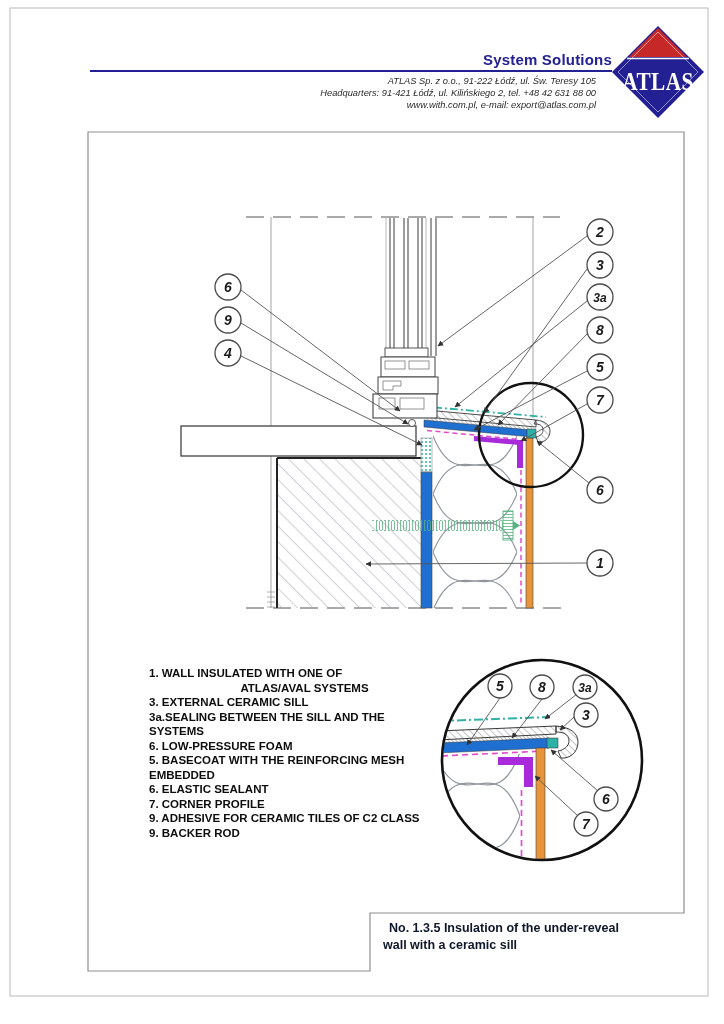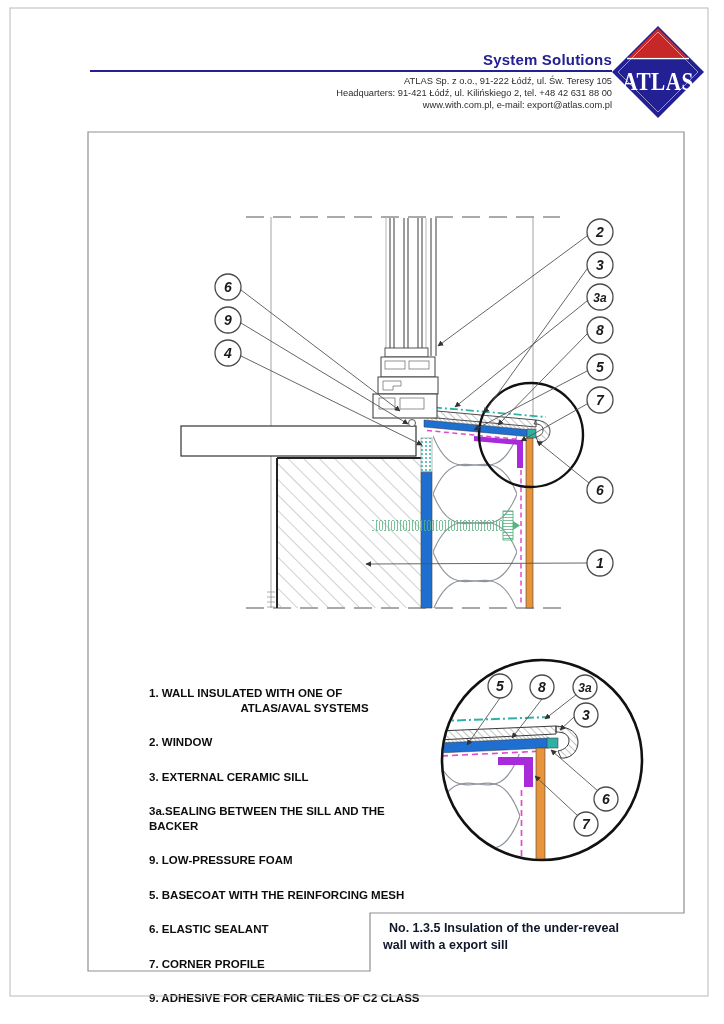--- a/index.html
+++ b/index.html
@@ -3,25 +3,25 @@
 <meta charset="utf-8">
 <style>
   html,body{margin:0;padding:0;background:#ffffff;}
   #page{position:relative;width:724px;height:1024px;background:#fff;overflow:hidden;
         font-family:"Liberation Sans",sans-serif;color:#111;}
   svg{position:absolute;left:0;top:0;}
   .abs{position:absolute;}
   
   .brand{right:112px;top:51px;font-size:15px;font-weight:bold;color:#232094;letter-spacing:.2px;}
   .rule{left:90px;top:70px;width:522px;height:2px;background:#232094;}
-  .addr{right:112px;top:76px;text-align:right;font-size:9.3px;line-height:11.8px;color:#2b2b2b;}
+  .addr{right:128px;top:76px;text-align:right;font-size:9.3px;line-height:11.8px;color:#2b2b2b;font-style:italic;}
   
   .legend{left:149px;top:666px;width:300px;}
   .lg{font-weight:bold;font-size:11.5px;line-height:14.5px;color:#0d0d0d;white-space:nowrap;}
-  .item{margin-top:20px;}
+  .item{margin-top:0;}
   .ind{padding-left:11px;text-align:center;}
   
   .titleblock{left:383px;top:920px;width:296px;font-weight:bold;font-size:12.5px;line-height:16.5px;color:#0f172a;}
   .titleblock .l1{padding-left:6px;}
   
   text.co{font-family:"Liberation Sans",sans-serif;font-size:14px;font-weight:bold;font-style:italic;fill:#1a1a1a;text-anchor:middle;}
   text.co.small{font-size:12px;}
   text.logo{font-family:"Liberation Serif",serif;font-weight:bold;font-size:25px;fill:#ffffff;text-anchor:middle;letter-spacing:.5px;}
 </style>
 </head>
@@ -33,35 +33,35 @@
   <div class="abs rule"></div>
   <div class="abs addr">
     <div>ATLAS Sp. z o.o.,  91-222 Łódź, ul. Św. Teresy 105</div>
     <div>Headquarters: 91-421 Łódź, ul. Kilińskiego 2,  tel. +48 42 631 88 00</div>
     <div>www.with.com.pl,   e-mail: export@atlas.com.pl</div>
   </div>
 
   <div class="abs legend">
     <div class="lg item">1. WALL INSULATED WITH ONE OF</div>
     <div class="lg ind">ATLAS/AVAL SYSTEMS</div>
-    <div class="lg item">2. WINDOW</div>
     <div class="lg item">3. EXTERNAL CERAMIC SILL</div>
     <div class="lg item">3a.SEALING BETWEEN THE SILL AND THE</div>
-    <div class="lg">BACKER</div>
-    <div class="lg item">9. LOW-PRESSURE FOAM</div>
+    <div class="lg">SYSTEMS</div>
+    <div class="lg item">6. LOW-PRESSURE FOAM</div>
     <div class="lg item">5. BASECOAT WITH THE REINFORCING MESH</div>
+    <div class="lg">EMBEDDED</div>
     <div class="lg item">6. ELASTIC SEALANT</div>
     <div class="lg item">7. CORNER PROFILE</div>
     <div class="lg item">9. ADHESIVE FOR CERAMIC TILES OF C2 CLASS</div>
     <div class="lg item">9. BACKER ROD</div>
   </div>
 
   <div class="abs titleblock">
     <div class="l1">No. 1.3.5 Insulation of the under-reveal</div>
-    <div>wall with a export sill</div>
+    <div>wall with a ceramic sill</div>
   </div>
 
   <svg width="724" height="1024" viewBox="0 0 724 1024">
     <defs>
       <marker id="arr" viewBox="0 0 10 10" refX="9" refY="5" markerWidth="6.5" markerHeight="6.5" orient="auto-start-reverse">
         <path d="M0,0 L10,5 L0,10 z" fill="#333"></path>
       </marker>
       <pattern id="hatchWall" width="11" height="11" patternUnits="userSpaceOnUse" patternTransform="rotate(-45)">
         <line x1="0" y1="0" x2="0" y2="11" stroke="#9aa1a8" stroke-width="1"></line>
       </pattern>

